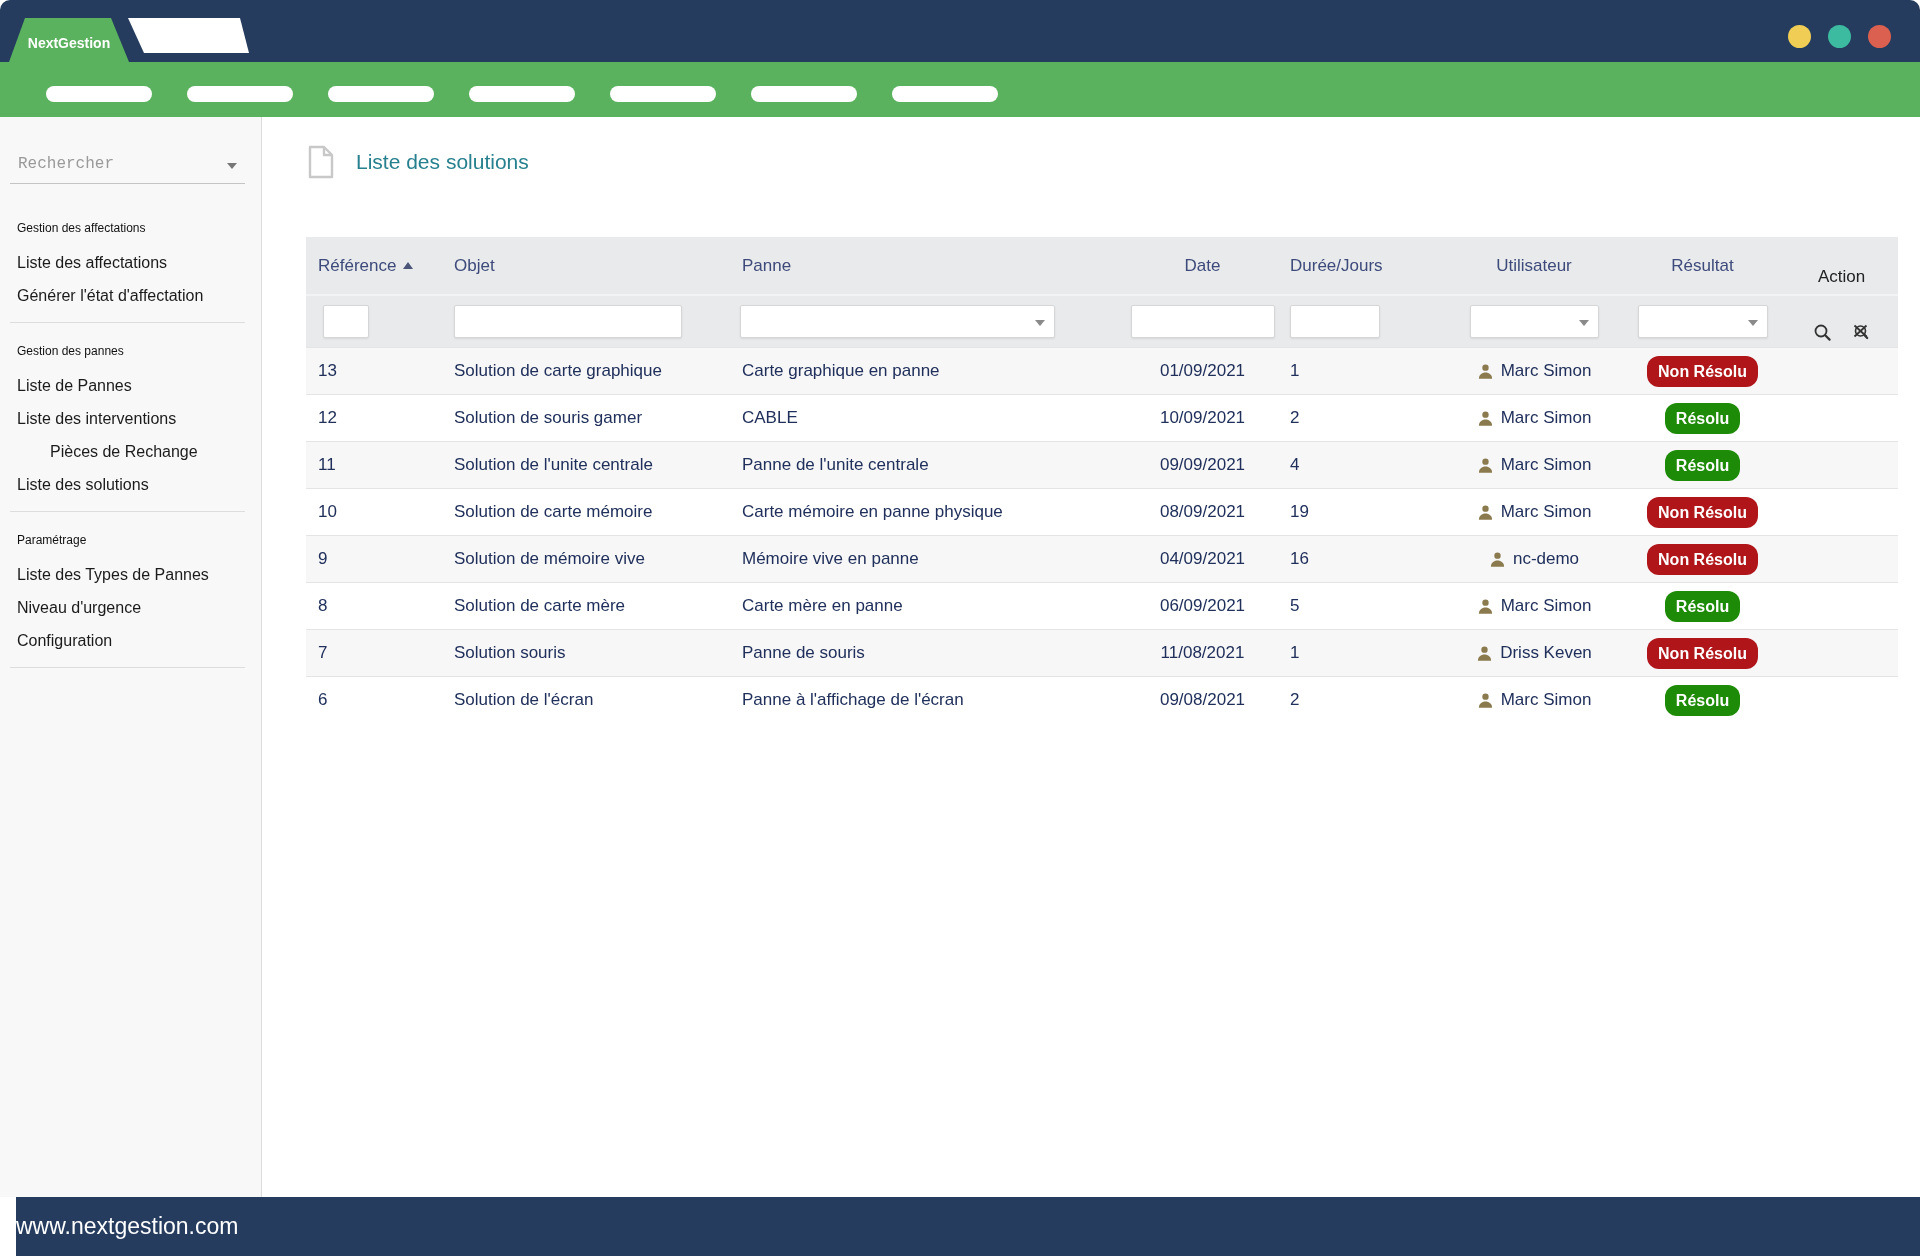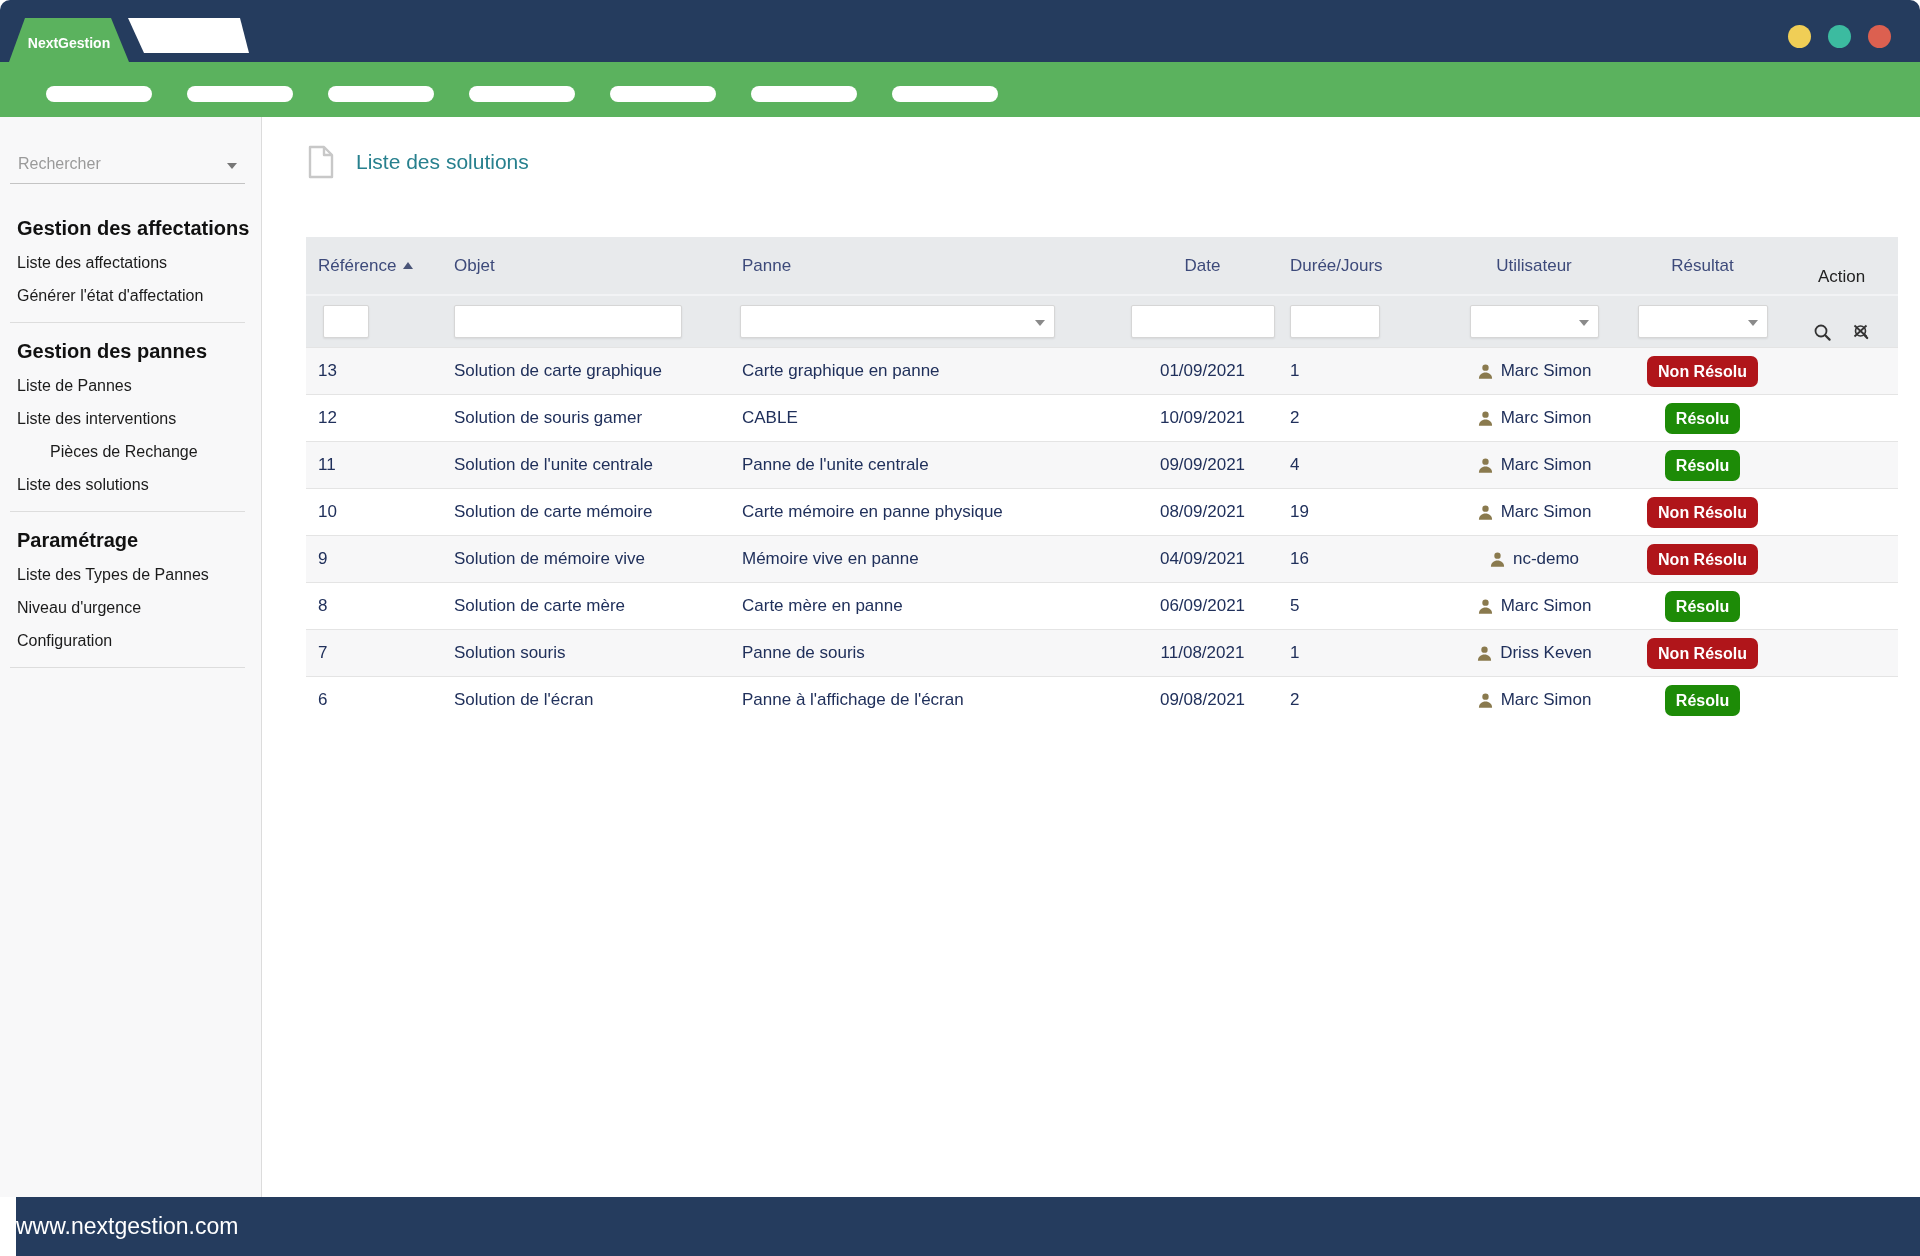--- a/index.html
+++ b/index.html
@@ -23,26 +23,26 @@
   
   .greenbar{position:absolute;left:0;top:62px;width:100%;height:55px;background:#5BB25E;
             display:flex;gap:35px;padding:24px 0 0 46px;box-sizing:border-box;}
   .pill{width:106px;height:16px;border-radius:8px;background:#fff;cursor:pointer;}
 
   
   .sidebar{position:absolute;left:0;top:117px;width:262px;bottom:59px;background:#F8F8F9;
            border-right:1px solid #DCDCDC;box-sizing:border-box;}
   .search-row{position:relative;margin:30px 16px 0 10px;border-bottom:1px solid #C4C4C4;height:36px;}
   .side-search{border:none;background:transparent;outline:none;width:190px;padding:8px 0 10px 8px;
-               font-size:16px;font-family:Liberation Sans, sans-serif;color:#333;}
+               font-size:16px;font-family:Liberation Mono, monospace;color:#333;}
   .side-search::placeholder{color:#9A9A9A;opacity:1;}
   .side-caret{position:absolute;right:8px;top:16px;width:0;height:0;
               border-left:5px solid transparent;border-right:5px solid transparent;border-top:6px solid #777;cursor:pointer;}
   .menu{margin-top:26px;}
-  .side-title{font-weight:bold;font-size:20px;color:#111;padding-left:17px;line-height:36px;}
+  .side-title{font-weight:normal;font-size:12px;color:#111;padding-left:17px;line-height:36px;}
   .side-item{font-size:16px;color:#1B1B1B;padding-left:17px;line-height:33px;cursor:pointer;}
   .side-item.indent{padding-left:50px;}
   .side-div{border:none;border-top:1px solid #DDDDDD;margin:10px 16px 10px 10px;}
 
   
   .content{position:absolute;left:263px;top:117px;right:0;bottom:59px;background:#fff;}
   .page-head{position:absolute;left:45px;top:28px;display:flex;align-items:center;gap:22px;}
   .page-title{font-size:21px;font-weight:normal;color:#27808E;margin:0;}
 
   
@@ -72,21 +72,21 @@
            border-left:5px solid transparent;border-right:5px solid transparent;border-top:6px solid #8A8A8A;}
   .w-ref{width:46px;} .w-objet{width:228px;} .w-panne{width:315px;} .w-date{width:144px;}
   .w-duree{width:90px;} .w-user{width:129px;} .w-res{width:130px;}
   .ico-btn{background:none;border:none;padding:0;cursor:pointer;display:flex;align-items:center;}
   .action-icons{display:flex;gap:16px;}
 
   .tr{display:flex;height:46px;border-top:1px solid #E4E4E4;align-items:center;cursor:pointer;}
   #tbody .tr:nth-child(odd){background:#F7F7F8;}
   .user-cell{gap:7px;}
   .user-ico{fill:#8A7A4E;flex:0 0 auto;}
-  .badge{color:#fff;font-weight:bold;font-size:16px;line-height:31px;padding:0 11px;border-radius:7px;white-space:nowrap;}
+  .badge{color:#fff;font-weight:bold;font-size:16px;line-height:31px;padding:0 11px;border-radius:12px;white-space:nowrap;}
   .badge.ok{background:#1D8B07;}
   .badge.ko{background:#B0151A;}
 
   
   .footer{position:absolute;left:16px;bottom:0;width:100%;height:59px;background:#253C5E;
           display:flex;align-items:center;justify-content:flex-start;color:#fff;font-size:23px;}
 </style>
 </head>
 <body>
 

